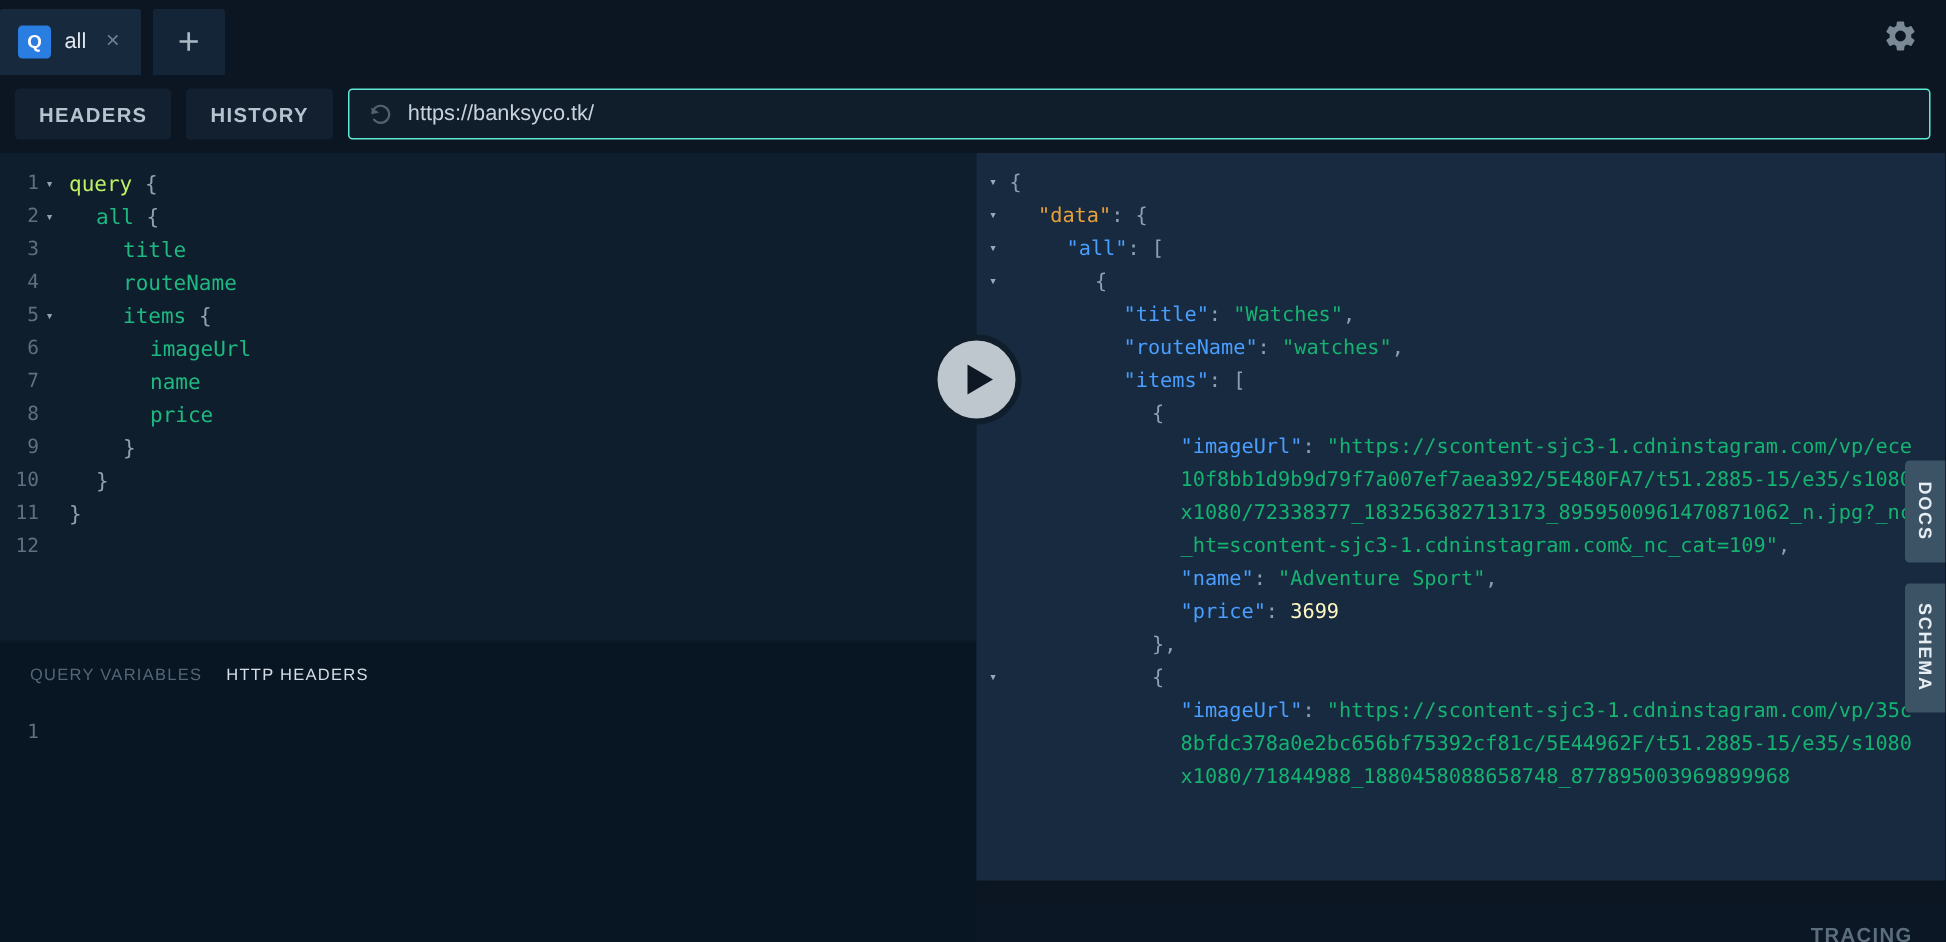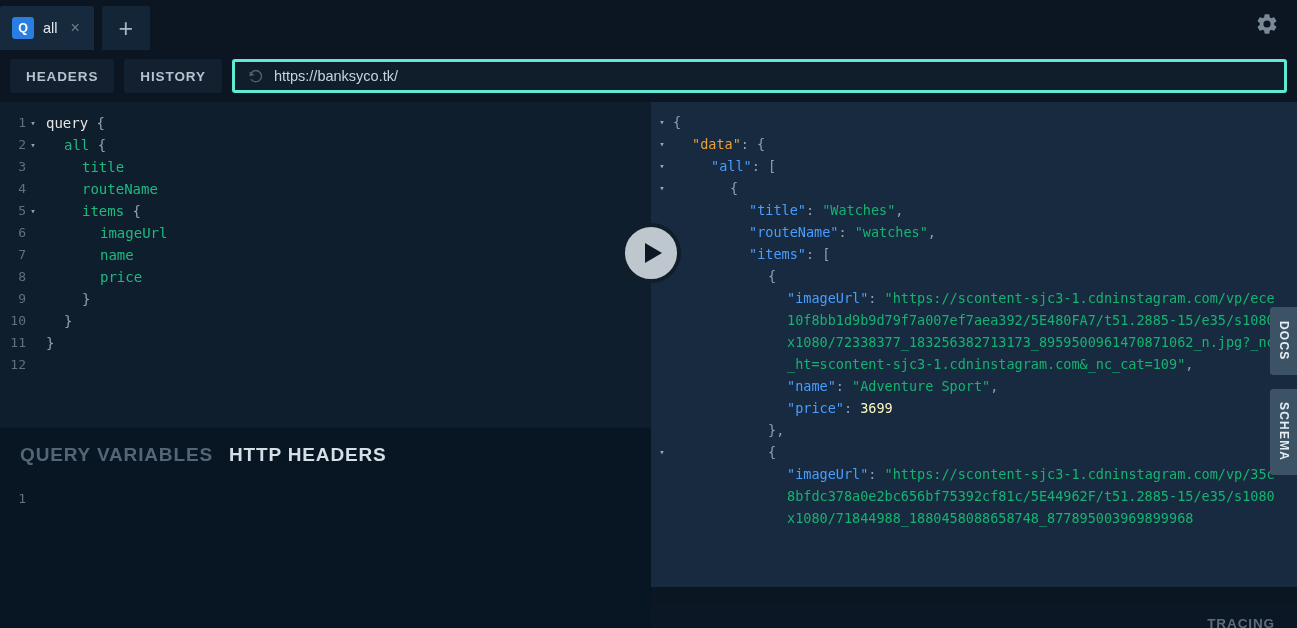--- a/index.html
+++ b/index.html
@@ -55,21 +55,21 @@
   }
   .btn {
     height: 34px; padding: 0 16px; background: #12202f;
     color: #b6c2ce; font-size: 13.5px; font-weight: bold;
     letter-spacing: 0.9px;
     display: flex; align-items: center; justify-content: center;
     border-radius: 3px; cursor: pointer; white-space: nowrap;
   }
   .url-field {
     flex: 1; height: 34px; background: #101d2b;
-    border: 3px solid #5eead4; border-radius: 3px;
+    border: 1px solid #5eead4; border-radius: 3px;
     display: flex; align-items: center; gap: 10px; padding: 0 12px;
     cursor: text;
   }
   .url-text { color: #c8d2dc; font-size: 14.5px; }
   .reload-icon { width: 17px; height: 17px; flex: 0 0 auto; opacity: .55; }
 
   
   .main { position: absolute; left: 0; top: 102px; width: 1297px; height: 526px; }
 
   
@@ -85,34 +85,34 @@
   .ln-row { display: flex; align-items: flex-start; height: 22px; }
   .ln {
     width: 26px; text-align: right; color: #5e7082; font-size: 13px;
     flex: 0 0 auto; padding-right: 0;
   }
   .fold {
     width: 14px; flex: 0 0 auto; text-align: center;
     color: #8fa2b4; font-size: 9px; line-height: 22px;
   }
   .code { color: #cbd5df; white-space: pre; }
-  .kw-query  { color: #e5e5e5; }
+  .kw-query  { color: #bef264; }
   .kw-field  { color: #1eb981; }
   .kw-punct  { color: #8fa2b4; }
 
   .var-pane {
     position: absolute; left: 0; top: 325px; width: 651px; height: 201px;
     background: #081623; border-top: 1px solid #0b1b2a;
   }
   .var-tabs {
     display: flex; align-items: center; gap: 16px;
     padding: 16px 20px 0 20px;
   }
   .var-tab {
-    font-size: 19px; font-weight: bold; letter-spacing: 0.85px;
+    font-size: 11px; font-weight: normal; letter-spacing: 0.85px;
     cursor: pointer;
   }
   .var-tab.inactive { color: #546676; }
   .var-tab.active   { color: #d6dee6; }
   .var-editor {
     padding-top: 22px;
     font-family: "DejaVu Sans Mono", monospace; font-size: 14px; line-height: 22px;
   }
 
   

